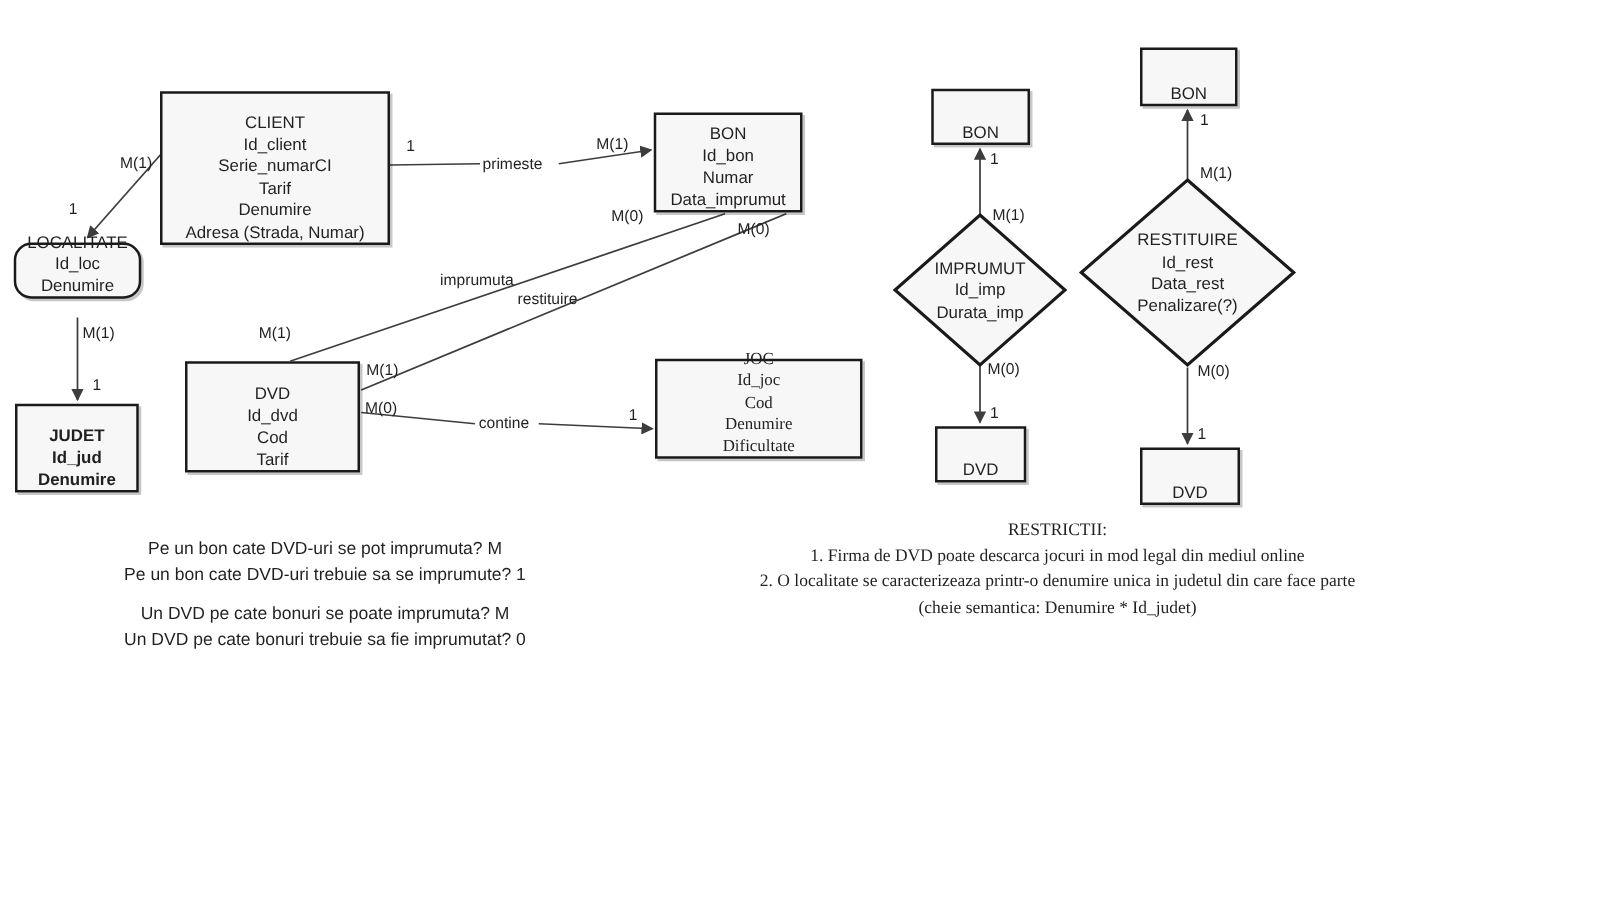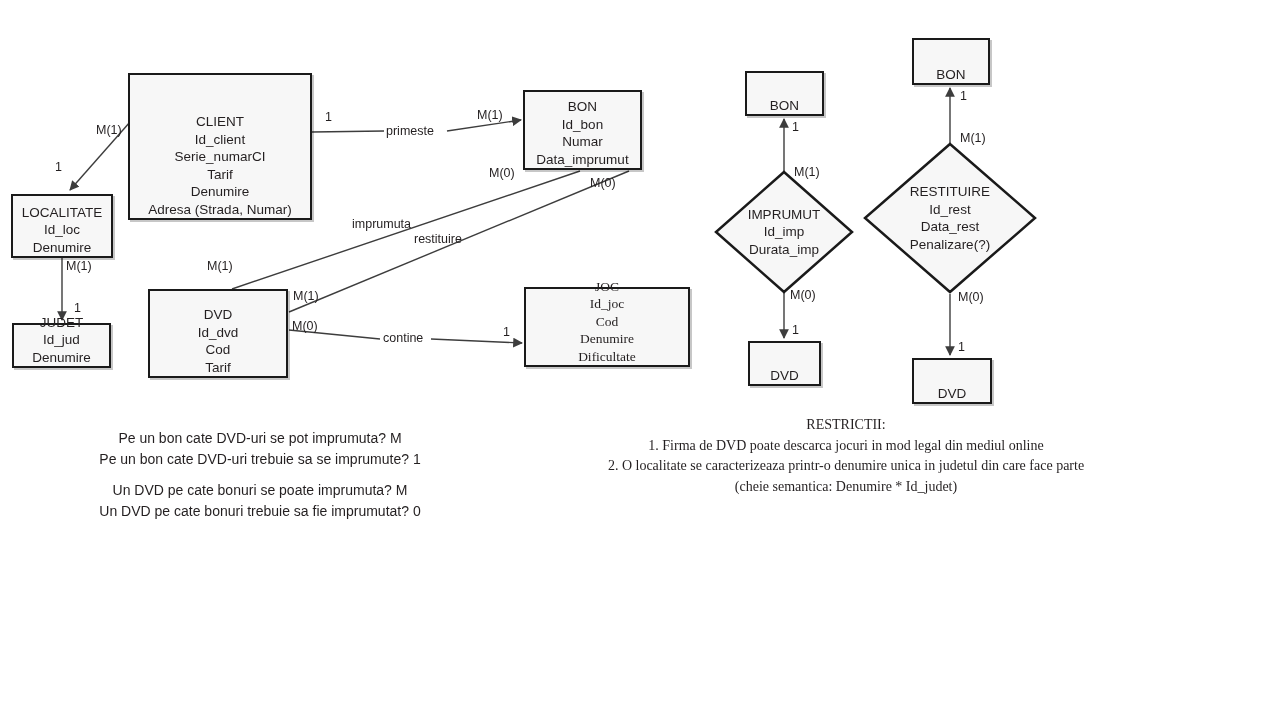--- a/index.html
+++ b/index.html
@@ -116,36 +116,36 @@
 
     <line x1="784" y1="172" x2="784" y2="119" stroke="#3d3d3d" stroke-width="1.4" marker-end="url(#arrow)"></line>
 
     <line x1="784" y1="292" x2="784" y2="338" stroke="#3d3d3d" stroke-width="1.4" marker-end="url(#arrow)"></line>
 
     <line x1="950" y1="143" x2="950" y2="88" stroke="#3d3d3d" stroke-width="1.4" marker-end="url(#arrow)"></line>
 
     <line x1="950" y1="294" x2="950" y2="355" stroke="#3d3d3d" stroke-width="1.4" marker-end="url(#arrow)"></line>
   </svg>
 
-  <div class="entity-box" style="left:128px; top:73px; width:184px; height:147px;">
+  <div class="entity-box" style="left:128px; top:73px; width:184px; height:123px;">
     <span class="line">CLIENT</span>
     <span class="line">Id_client</span>
     <span class="line">Serie_numarCI</span>
     <span class="line">Tarif</span>
     <span class="line">Denumire</span>
     <span class="line">Adresa (Strada, Numar)</span>
   </div>
 
-  <div class="entity-box" style="left:11px; top:194px; width:102px; height:64px;">
+  <div class="entity-box" style="left:11px; top:194px; width:102px; height:45px;border-radius:14px;">
     <span class="line">LOCALITATE</span>
     <span class="line">Id_loc</span>
     <span class="line">Denumire</span>
   </div>
 
-  <div class="entity-box" style="left:12px; top:323px; width:99px; height:45px;">
+  <div class="entity-box" style="left:12px; top:323px; width:99px; height:71px;font-weight:bold;">
     <span class="line">JUDET</span>
     <span class="line">Id_jud</span>
     <span class="line">Denumire</span>
   </div>
 
   <div class="entity-box" style="left:148px; top:289px; width:140px; height:89px;">
     <span class="line">DVD</span>
     <span class="line">Id_dvd</span>
     <span class="line">Cod</span>
     <span class="line">Tarif</span>

